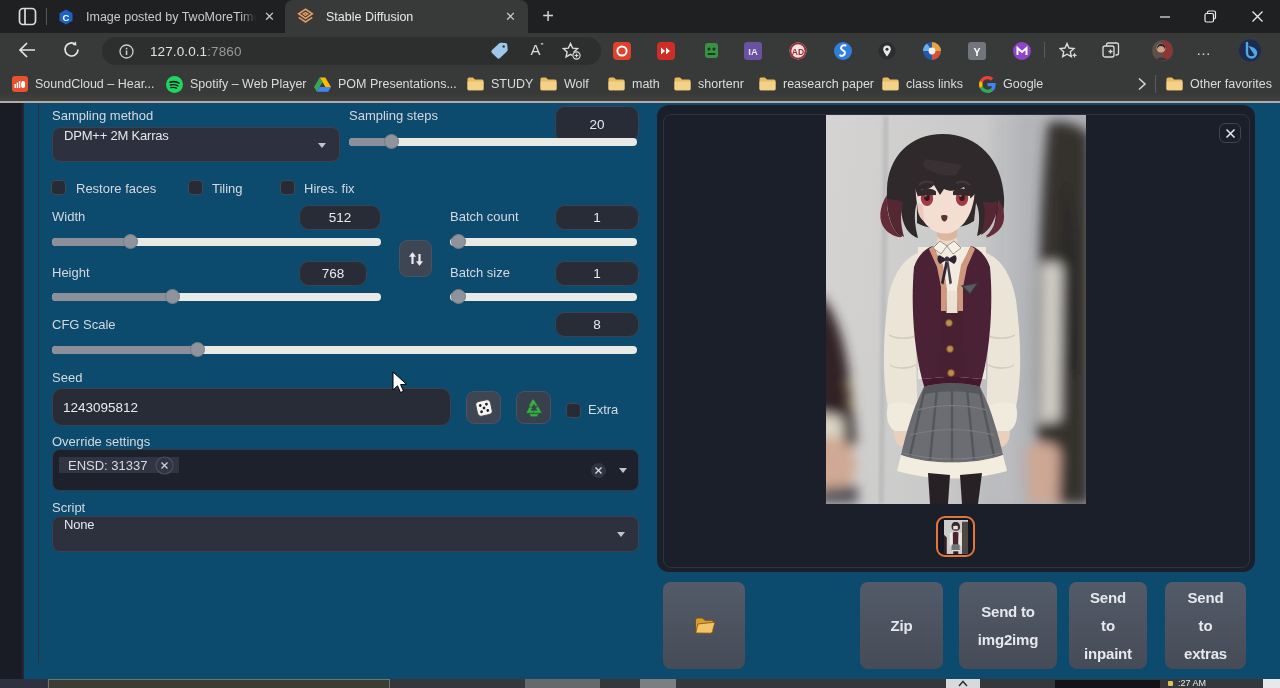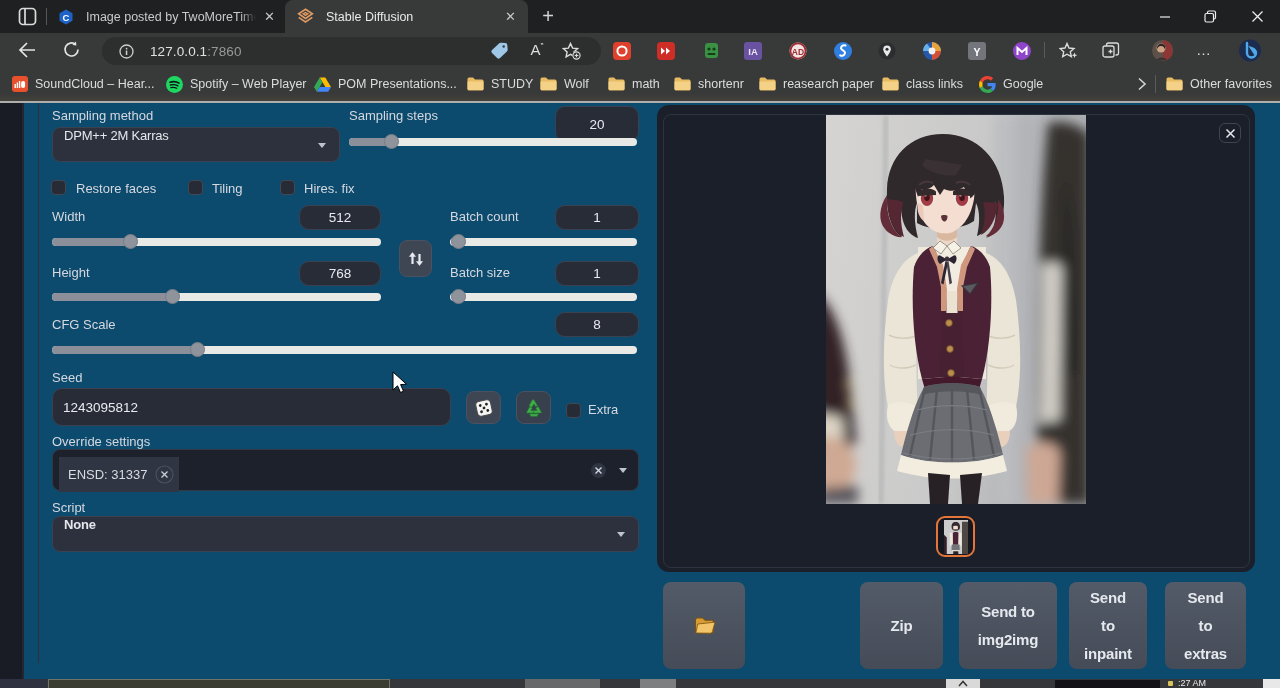--- a/index.html
+++ b/index.html
@@ -351,21 +351,21 @@
           <g stroke="#e8ebf0" stroke-width="2.2" fill="#e8ebf0">
             <line x1="4.5" y1="4" x2="4.5" y2="14"></line>
             <path d="M1.4 6.5 L4.5 2.5 L7.6 6.5 Z" stroke-width="0.5"></path>
             <line x1="11.5" y1="4" x2="11.5" y2="14"></line>
             <path d="M8.4 11.5 L11.5 15.5 L14.6 11.5 Z" stroke-width="0.5"></path>
           </g>
         </svg>
     </div>
 
     <div class="glabel" style="left:30px;top:162px">Height</div>
-    <div class="ginput" style="left:277px;top:158px;width:82px;height:25px">768</div>
+    <div class="ginput" style="left:277px;top:158px;width:68px;height:25px">768</div>
     <div class="track" style="left:30px;top:190px;width:329px"></div>
     <div class="trackfill" style="left:30px;top:190px;width:121px"></div>
     <div class="thumb" style="left:143px;top:186px"></div>
     <div class="glabel" style="left:428px;top:162px">Batch size</div>
     <div class="ginput" style="left:533px;top:158px;width:84px;height:25px">1</div>
     <div class="track" style="left:428px;top:190px;width:187px"></div>
     <div class="thumb" style="left:429px;top:186px"></div>
 
     <div class="glabel" style="left:30px;top:214px">CFG Scale</div>
     <div class="ginput" style="left:533px;top:209px;width:84px;height:25px">8</div>
@@ -397,37 +397,37 @@
             <path d="M17.8 15 L14.2 8.4 L11.6 10 L13.2 12.4 L9.6 12.4 L9.6 15 L15.4 15 Z"></path>
             <path d="M5.4 15.8 h9.2 l-1.4 2.6 h-6.4 Z"></path>
           </g>
         </svg>
     </div>
     <div class="cbox" style="left:544px;top:300px"></div>
     <div class="glabel" style="left:566px;top:299px">Extra</div>
 
     <div class="glabel" style="left:30px;top:331px">Override settings</div>
     <div class="abs" style="left:30px;top:346px;width:587px;height:42px;border:1px solid #323947;border-radius:8px;background:#1d212b">
-      <div class="abs" style="left:6px;top:7px;width:120px;height:35px;background:#2f3542;border-radius:0;display:flex;align-items:center">
+      <div class="abs" style="left:6px;top:7px;width:120px;height:16px;background:#2f3542;border-radius:0;display:flex;align-items:center">
         <span style="margin-left:9px;font-size:13px;color:#d8dbe1">ENSD: 31337</span>
         <svg style="margin-left:7px" width="19" height="19" viewBox="0 0 19 19">
             <circle cx="9.5" cy="9.5" r="8.5" fill="none" stroke="#4a5260" stroke-width="1.2"></circle>
             <path d="M6.5 6.5 L12.5 12.5 M12.5 6.5 L6.5 12.5" stroke="#cbd0d8" stroke-width="1.3"></path>
           </svg>
       </div>
       <svg class="abs" style="right:32px;top:13px" width="15" height="15" viewBox="0 0 15 15">
           <circle cx="7.5" cy="7.5" r="7.5" fill="#2f3542"></circle>
           <path d="M4.5 4.5 L10.5 10.5 M10.5 4.5 L4.5 10.5" stroke="#d5d8de" stroke-width="1.4"></path>
         </svg>
       <span class="caret" style="right:11px"></span>
     </div>
 
     <div class="glabel" style="left:30px;top:397px">Script</div>
     <div class="gselect" style="left:30px;top:413px;width:587px;height:36px">
-        <span style="margin-left:11px;font-weight:700">None</span>
+        <span style="margin-left:11px;font-weight:400">None</span>
         <span class="caret"></span>
       </div>
 
     <svg class="abs" style="left:370px;top:268px" width="17" height="24" viewBox="0 0 17 24">
         <path d="M1 1 L1 19 L5.5 14.8 L8.5 21.5 L11.5 20.2 L8.6 13.6 L14.5 13.2 Z" fill="#fff" stroke="#000" stroke-width="1"></path>
       </svg>
 
     <div id="rblock"></div>
     <div id="rframe"></div>
     <div class="abs" style="left:804px;top:12px;width:260px;height:389px;overflow:hidden">

